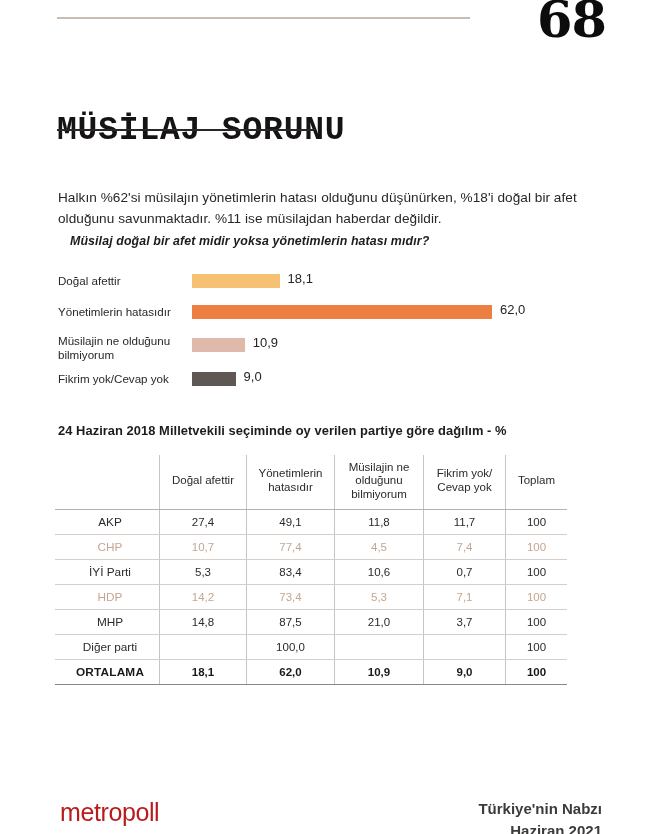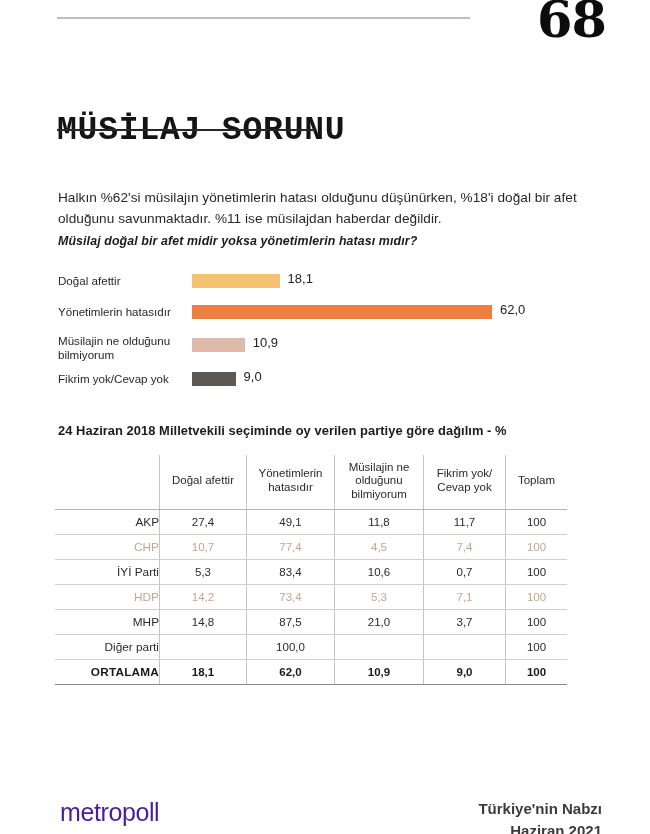--- a/index.html
+++ b/index.html
@@ -67,21 +67,21 @@
     width: 545px;
     font-size: 13.6px;
     line-height: 1.55;
     color: #28262a;
     letter-spacing: 0.05px;
   }
 
   
   #chart-question {
     position: absolute;
-    left: 58px;
+    left: 70px;
     top: 234px;
     font-size: 12.4px;
     font-weight: 700;
     font-style: italic;
     color: #1d1b1b;
     letter-spacing: 0.1px;
     white-space: nowrap;
     text-align: right;
   }
 
@@ -159,21 +159,21 @@
   #dist-table thead th.col-party {
     border-left: none;
   }
   #dist-table tbody td {
     height: 24px;
     border-bottom: 1px solid #d4cfcb;
     border-left: 1px solid #c9c4bf;
   }
   #dist-table tbody td.col-party {
     border-left: none;
-    text-align: right;
+    text-align: center;
     padding-left: 6px;
     font-size: 11.8px;
   }
   #dist-table tbody tr.row-alt td {
     color: #c4a590;
   }
   #dist-table tbody tr.row-total td {
     font-weight: 700;
     border-bottom: 1px solid #8d8884;
     color: #1b1918;
@@ -182,21 +182,21 @@
     letter-spacing: 0.2px;
   }
 
   
   #logo {
     position: absolute;
     left: 60px;
     top: 800px;
     font-size: 25px;
     letter-spacing: -0.4px;
-    color: #4c1d95;
+    color: #b91c1c;
     line-height: 1;
   }
   #logo .logo-light { font-weight: 400; }
   #logo .logo-bold { font-weight: 400; }
   #footer-meta {
     position: absolute;
     right: 48px;
     top: 798px;
     text-align: right;
     font-size: 15px;

